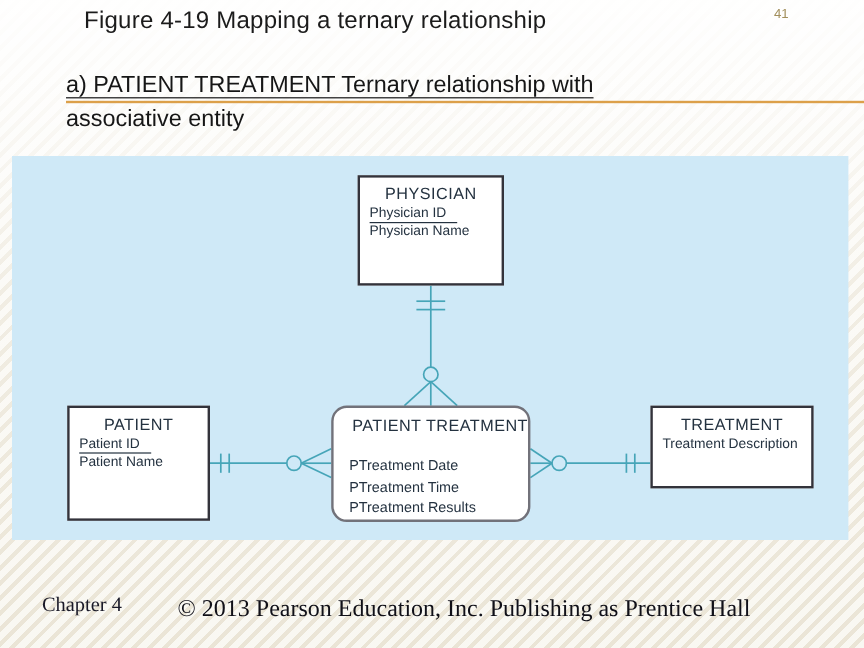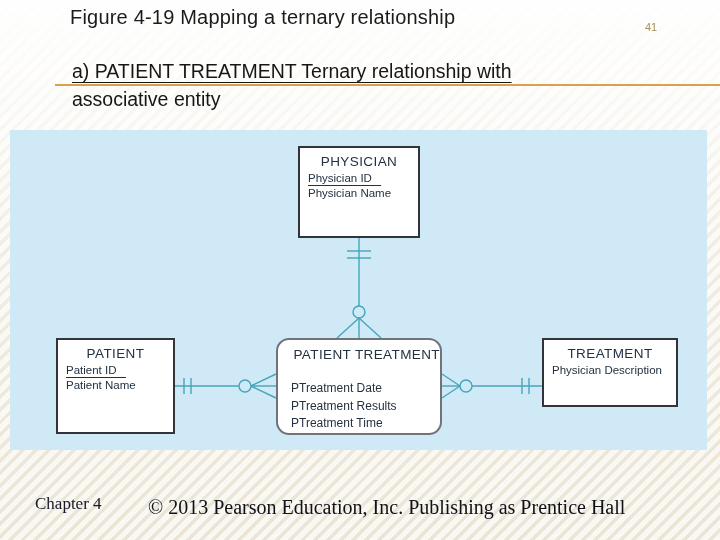--- a/index.html
+++ b/index.html
@@ -14,24 +14,24 @@
       repeating-linear-gradient(135deg, #e6dfcd 0 3.5px, #f8f6ef 3.5px 9px);
   }
 
   
   .title{
     position:absolute;top:6px;left:70px;right:10px;
     text-align:left;font-size:20px;color:#1b1b1b;letter-spacing:.2px;
   }
   .page-num{
     position:absolute;top:6px;left:645px;
-    font-size:11px;color:var(--page-number,#a28f5c);margin-top:15px;
+    font-size:11px;color:var(--page-number,#a28f5c);
   }
   .subtitle{
-    position:absolute;top:57px;left:72px;right:4px;
+    position:absolute;top:57px;left:55px;right:4px;
     font-size:19.5px;line-height:28px;color:#161616;
   }
   .subtitle .u{
     text-decoration:underline;
     text-decoration-thickness:1px;
     text-underline-offset:4px;
   }
   .accent-rule{
     position:absolute;top:84px;left:55px;right:0;height:2px;
     background:var(--accent-rule,#dca04a);
@@ -138,27 +138,27 @@
 
     <div class="entity" style="left:288px;top:16px;width:122px;height:92px">
       <div class="etitle">PHYSICIAN</div>
       <div class="attr"><span class="key">Physician ID</span></div>
       <div class="attr"><span>Physician Name</span></div>
     </div>
 
     <div class="entity assoc" style="left:266px;top:208px;width:166px;height:97px">
       <div class="etitle">PATIENT TREATMENT</div>
       <div class="attr"><span>PTreatment Date</span></div>
+      <div class="attr"><span>PTreatment Time</span></div>
       <div class="attr"><span>PTreatment Results</span></div>
-      <div class="attr"><span>PTreatment Time</span></div>
     </div>
 
     <div class="entity" style="left:532px;top:208px;width:136px;height:69px">
       <div class="etitle">TREATMENT</div>
-      <div class="attr"><span>Physician Description</span></div>
+      <div class="attr"><span>Treatment Description</span></div>
     </div>
 
   </div>
 
   <div class="footer-chapter">Chapter 4</div>
   <div class="footer-copy">© 2013 Pearson Education, Inc.  Publishing as Prentice Hall</div>
 
 </div>
 
 </body></html>

